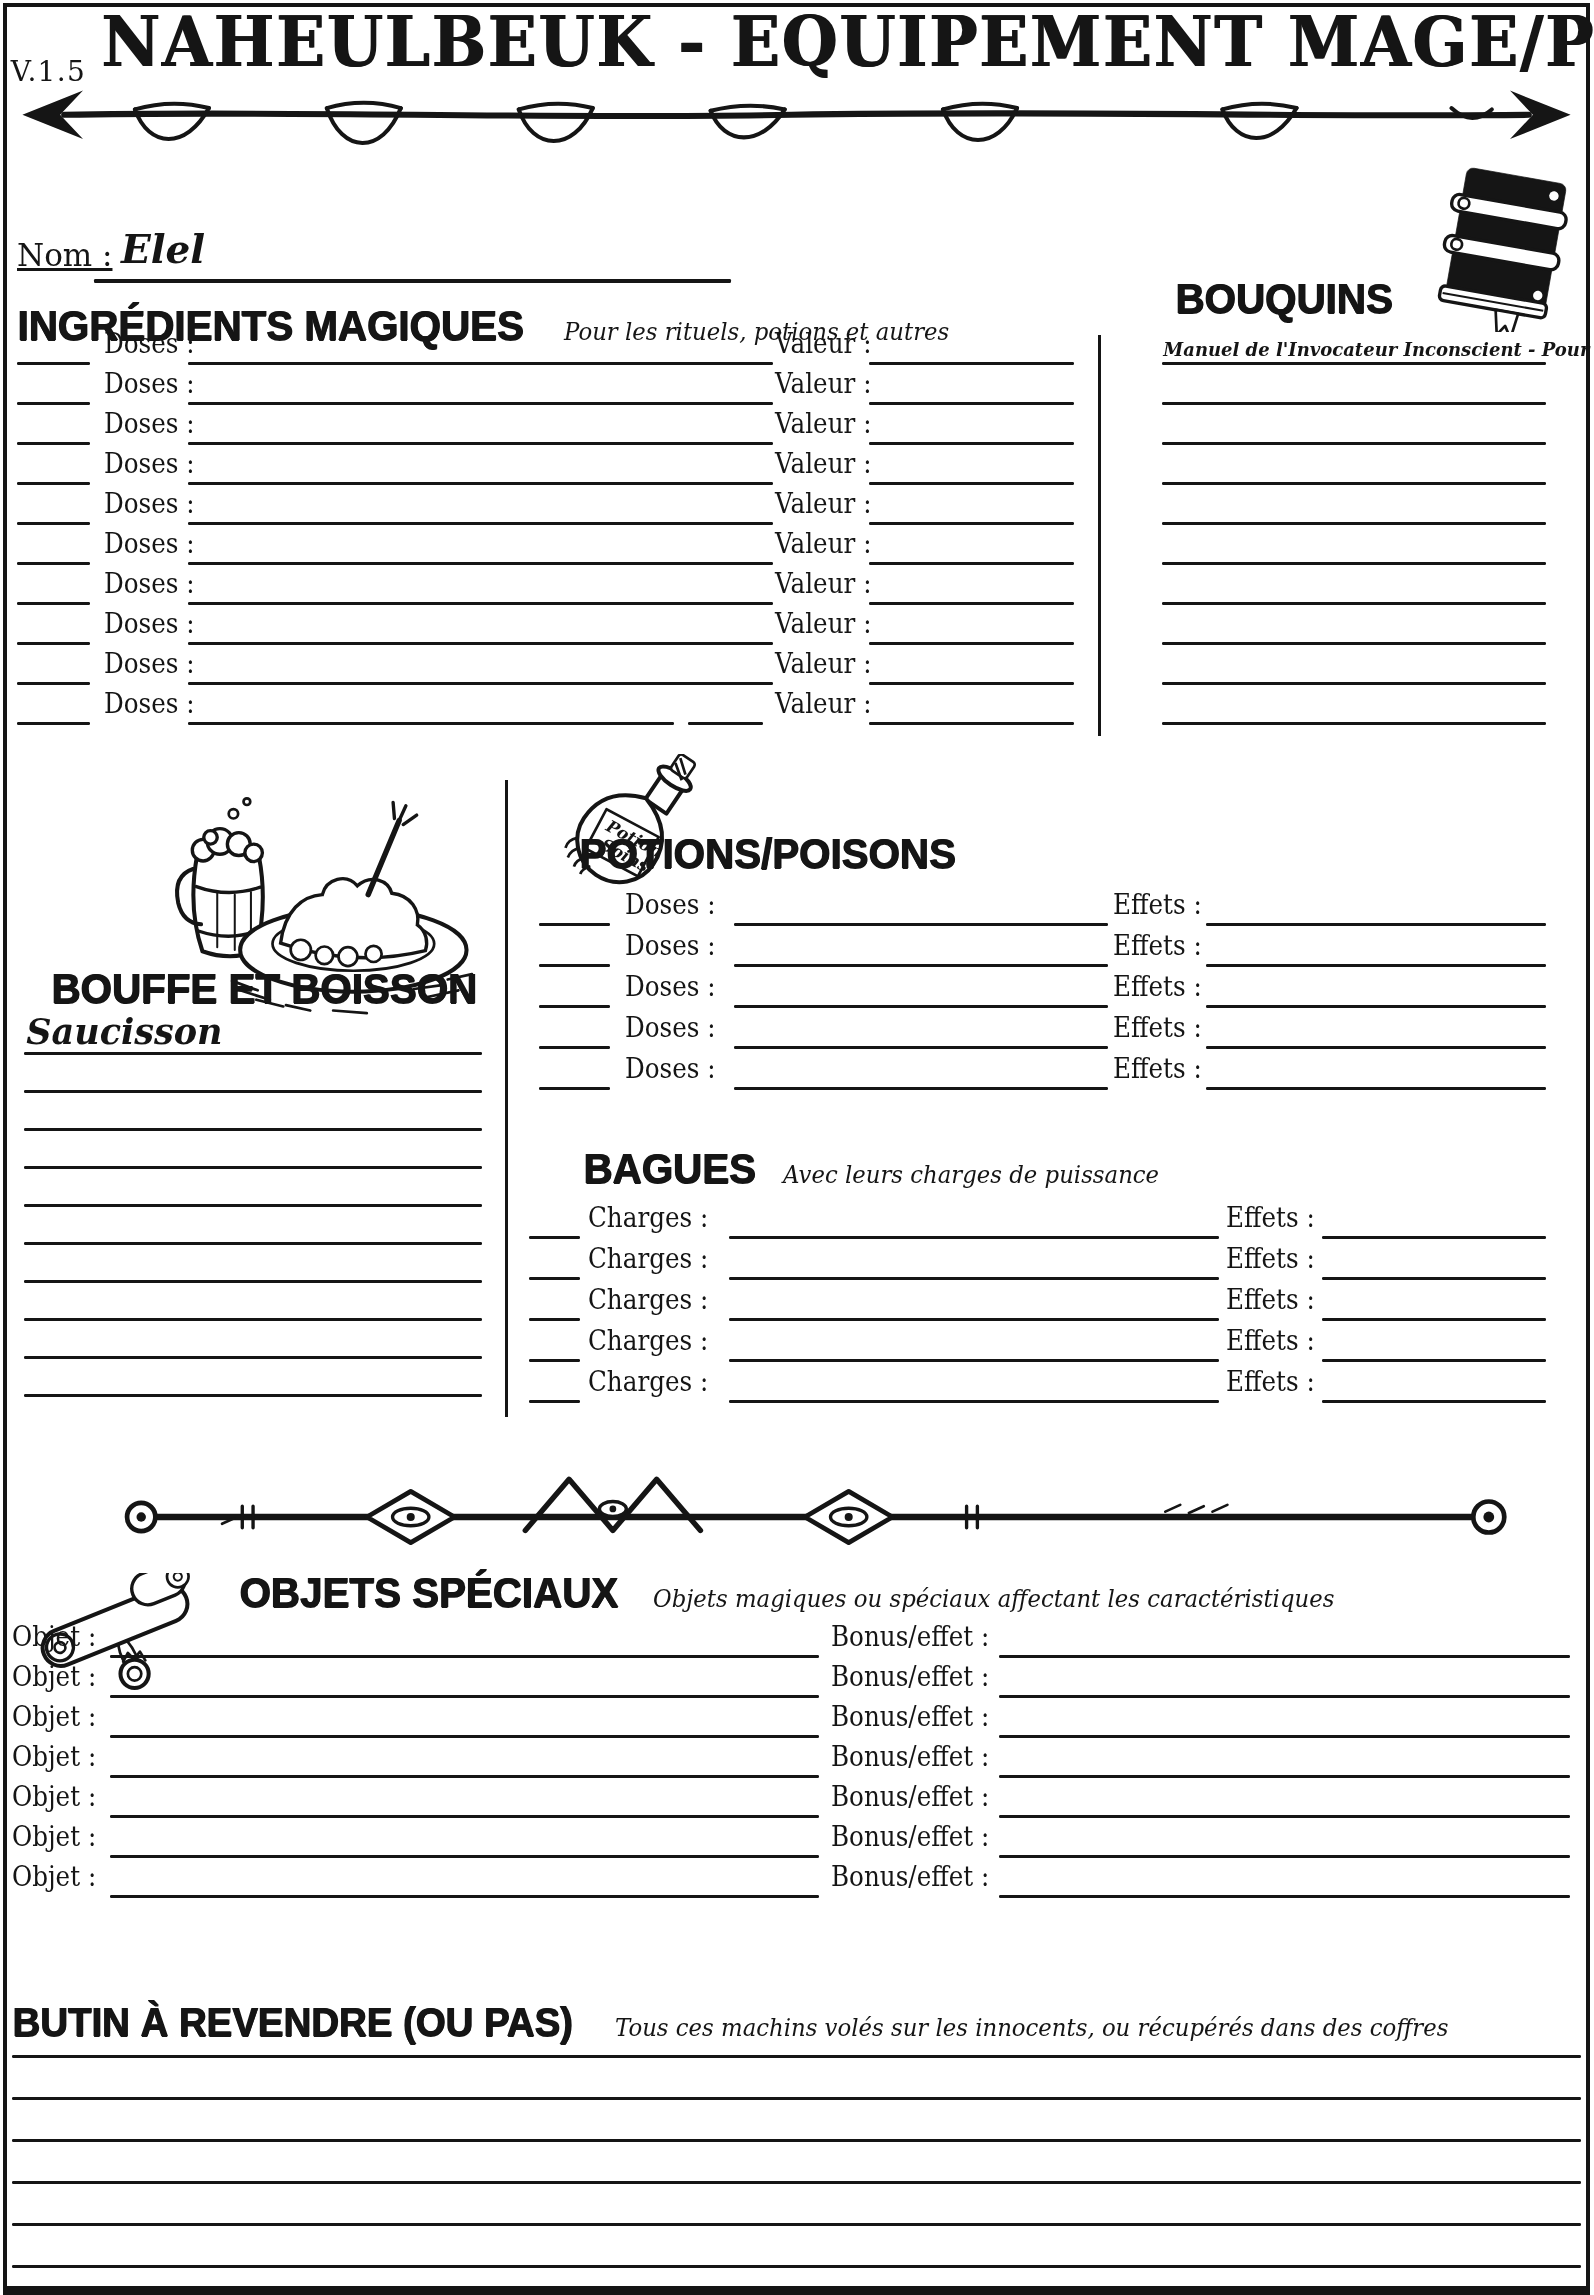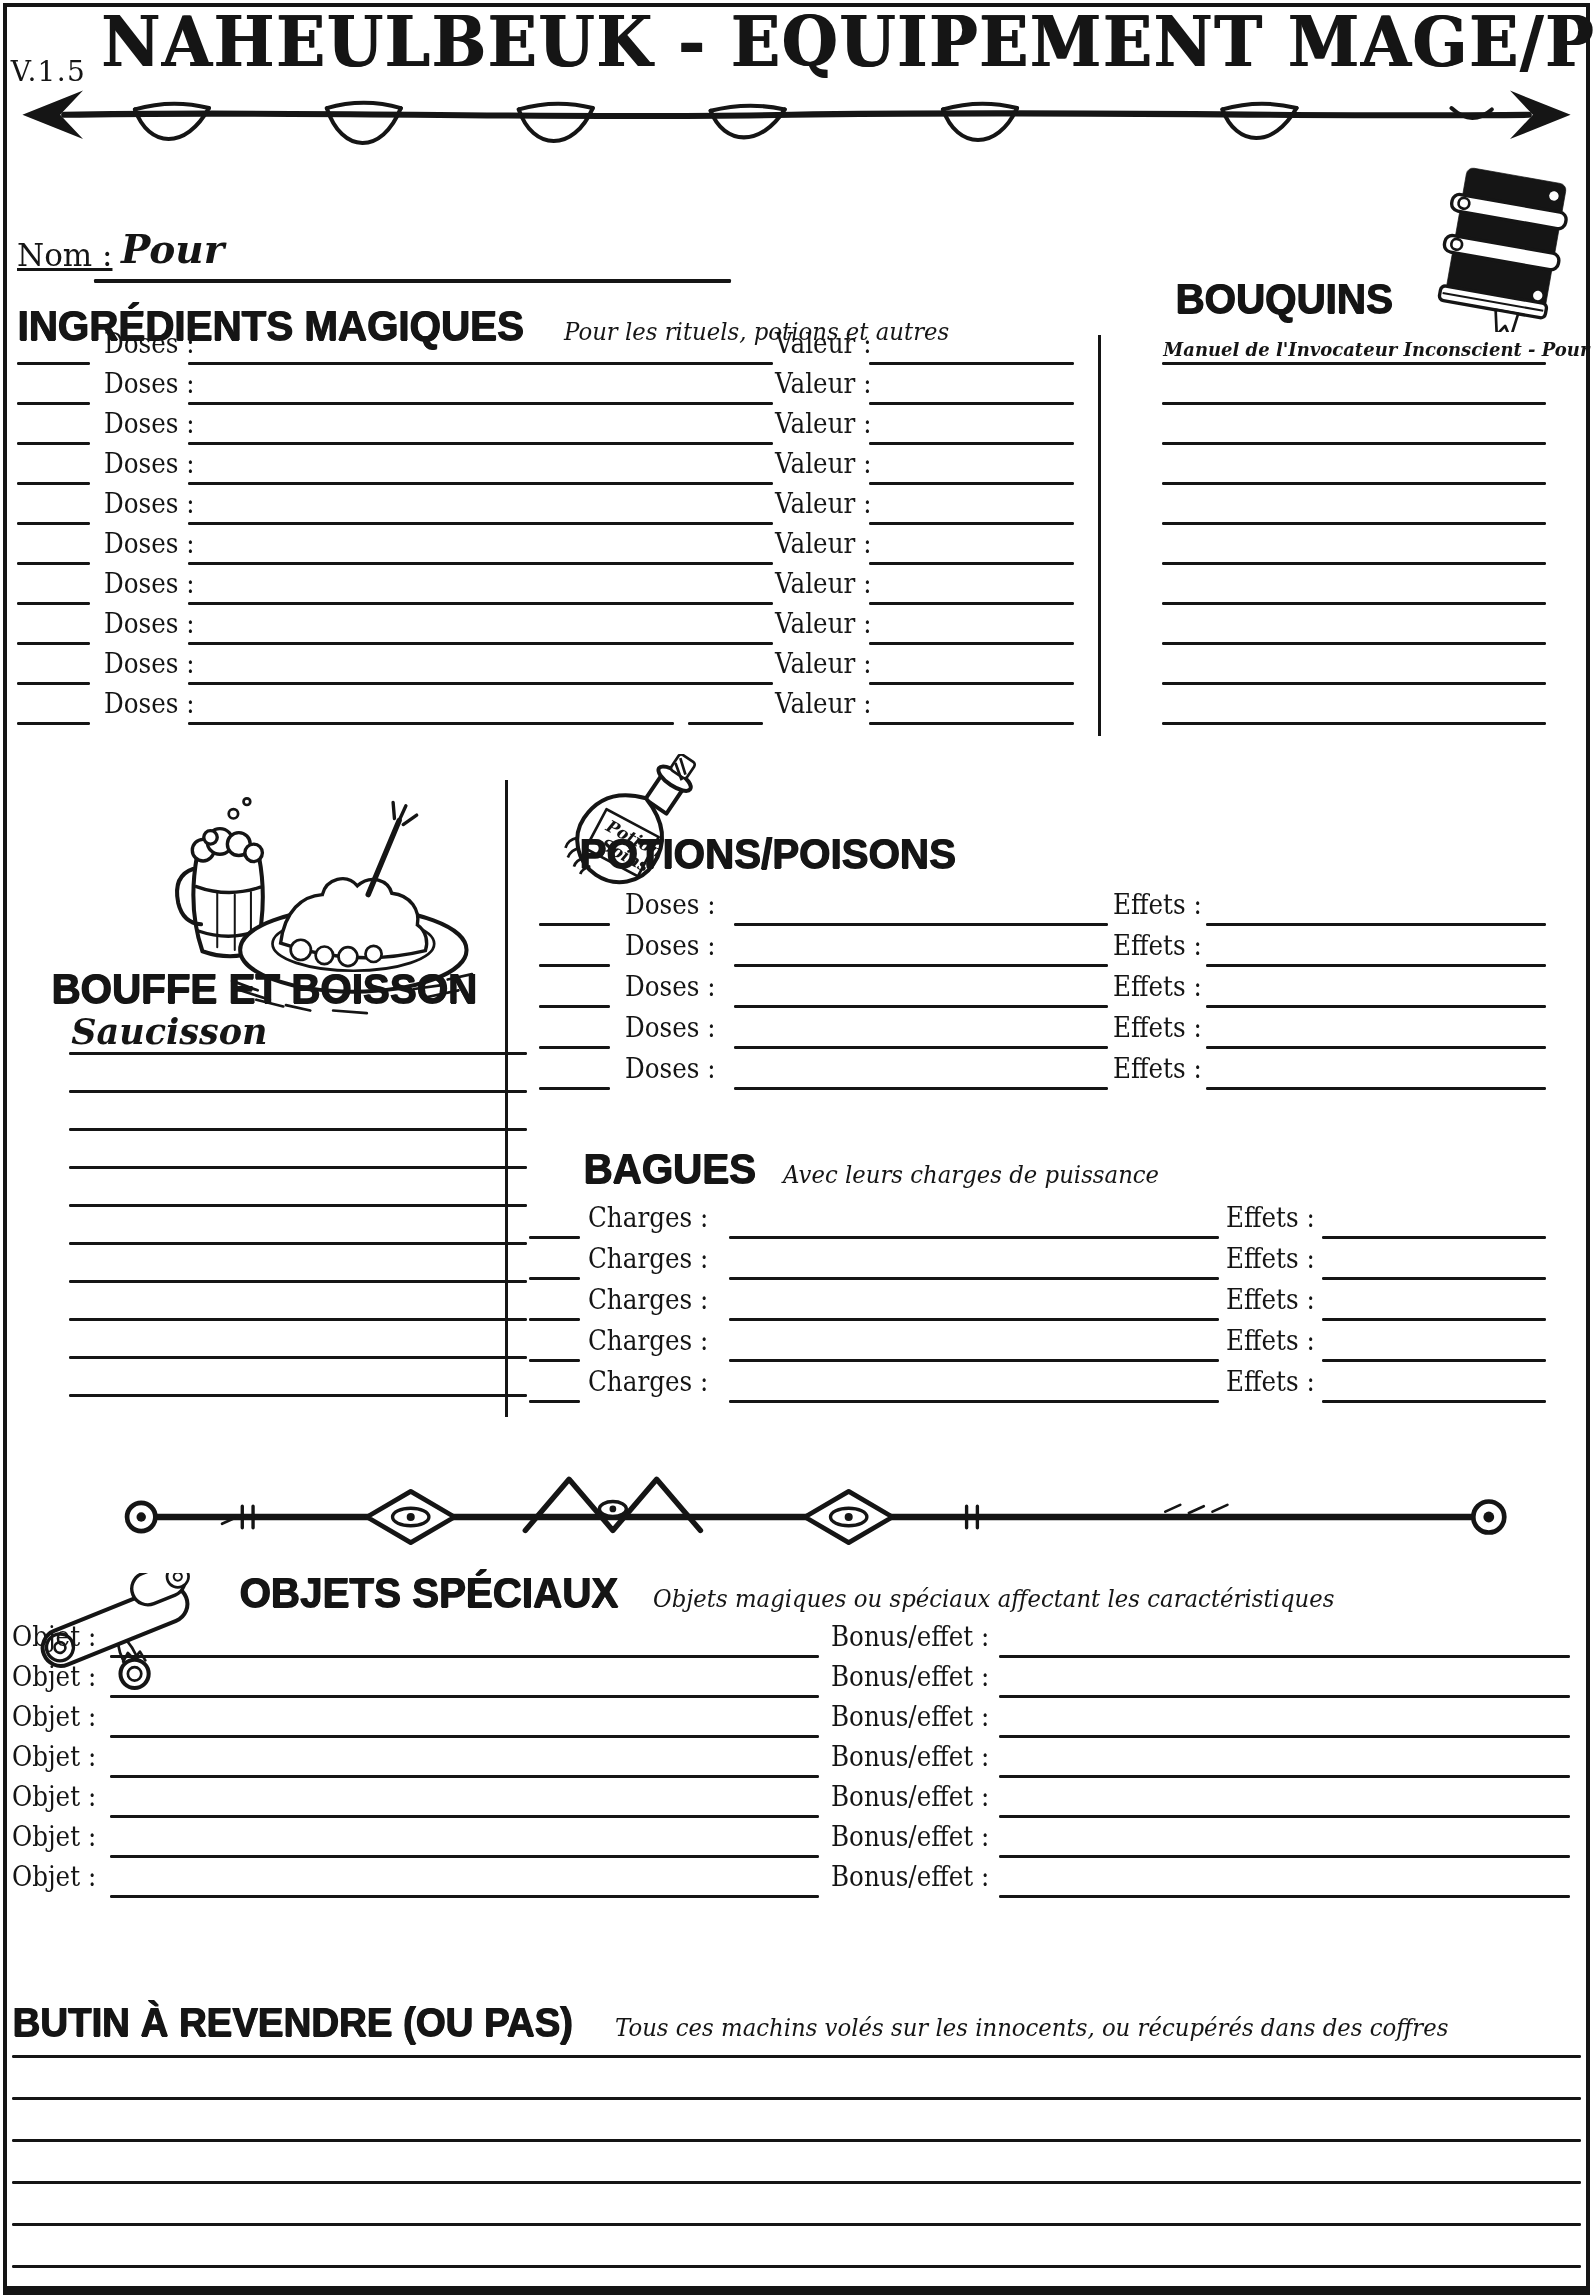--- a/index.html
+++ b/index.html
@@ -66,21 +66,21 @@
     content:"";position:absolute;left:500px;top:0;width:75px;height:3.4px;
     background:var(--ink);border-radius:1.3px;
   }
   
   .bq-col{position:absolute;left:1162px;top:325px;width:384px;}
   .bq-col .row{height:40px;}
   .bq-line{left:0;width:384px;}
   .bq-entry{position:absolute;left:1.3px;bottom:5.4px;font-size:18px;}
   
   .bf-col{position:absolute;left:23.6px;top:1017px;width:458px;}
-  .bf-col .row{height:38px;margin-left:45px;}
+  .bf-col .row{height:38px;}
   .bf-line{left:0;width:458px;}
   .bf-entry{position:absolute;left:2.7px;bottom:2.7px;font-size:35px;}
   
   .po-col{position:absolute;left:539px;top:885px;width:1007px;}
   .po-col .row{height:41px;}
   .po-stub{left:0;width:71px;}
   .po-lbl{left:86px;}
   .po-line{left:195px;width:374px;}
   .po-eff-lbl{left:574px;}
   .po-eff-line{left:667px;width:340px;}
@@ -136,21 +136,21 @@
         <path d="M1375 42 C 1396 102 1456 104 1485 40"></path>
         <path d="M1375 42 q 55 -16 110 -2"></path>
         <path d="M1790 42 C 1811 98 1866 100 1900 40"></path>
         <path d="M1790 42 q 55 -16 110 -2"></path>
         <path d="M2130 40 q 30 28 60 2"></path>
       </g>
     </g>
   </svg>
 
   <div class="nom-lbl">Nom :</div>
-  <div class="nom-val hand">Pour</div>
+  <div class="nom-val hand">Elel</div>
   <div class="nom-line"></div>
 
   <div class="sec-head" style="left:17px;top:302px;">
     <span class="sec-title">INGRÉDIENTS MAGIQUES</span>
     <span class="sec-sub">Pour les rituels, potions et autres</span>
   </div>
   <div class="ing-col">
 
       <div class="row">
         <span class="wline ing-stub"></span>

